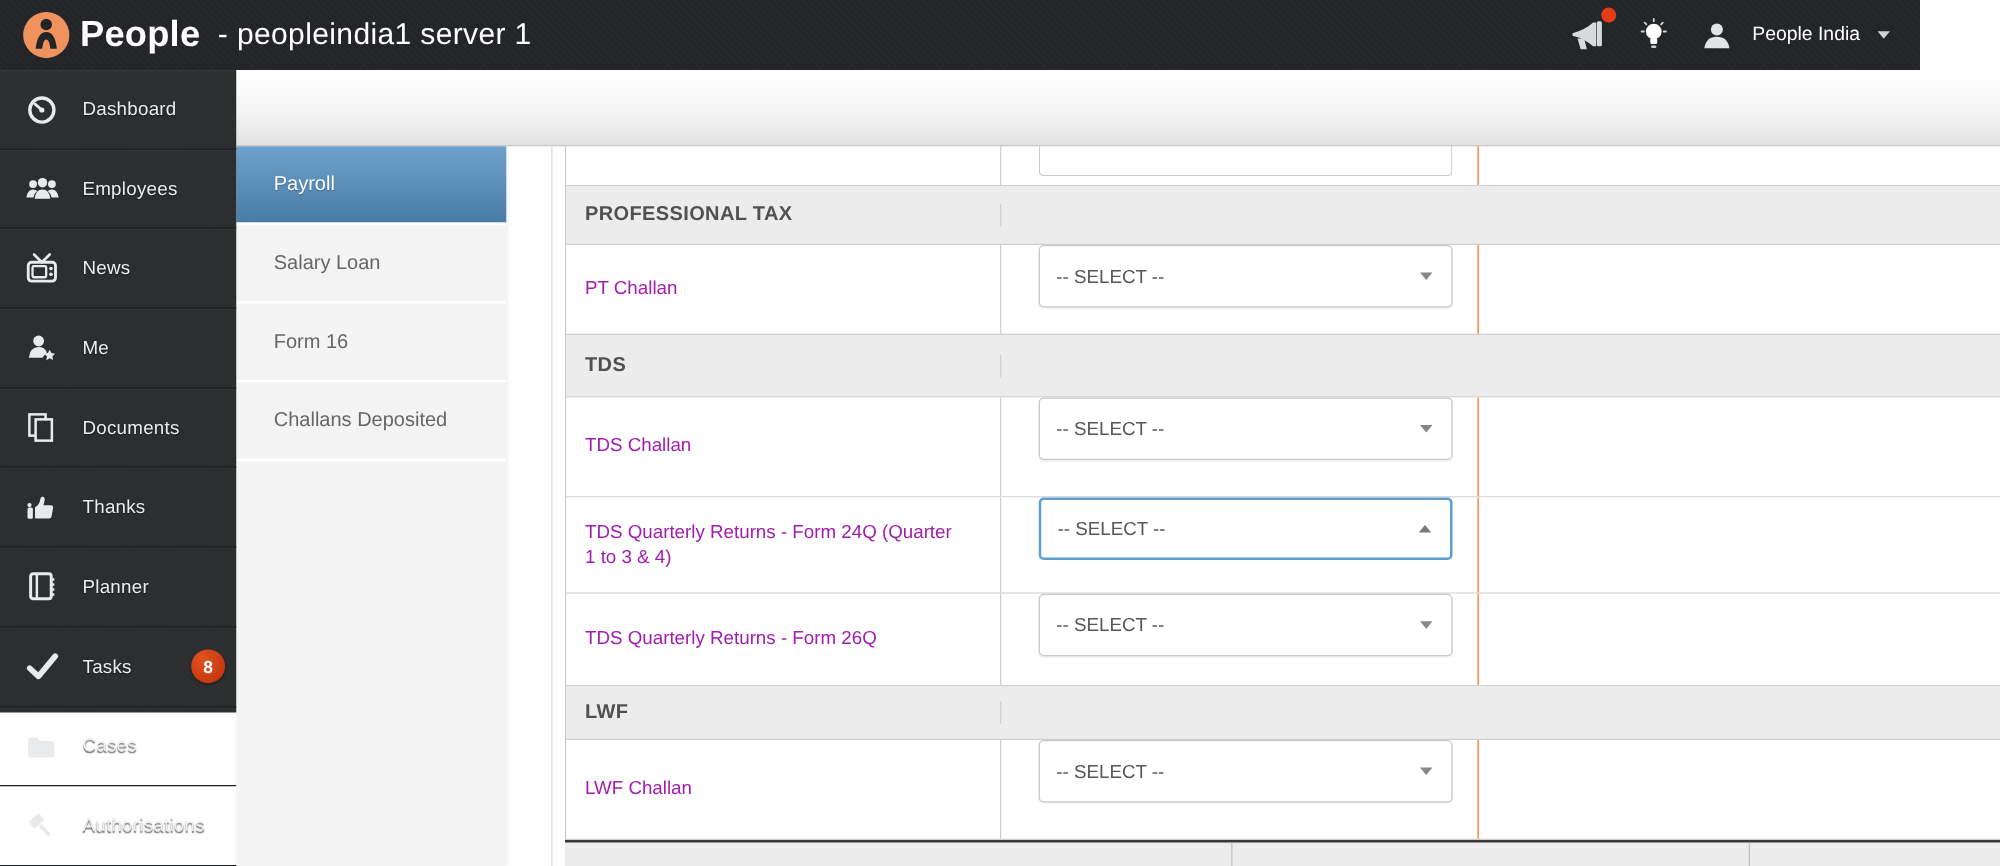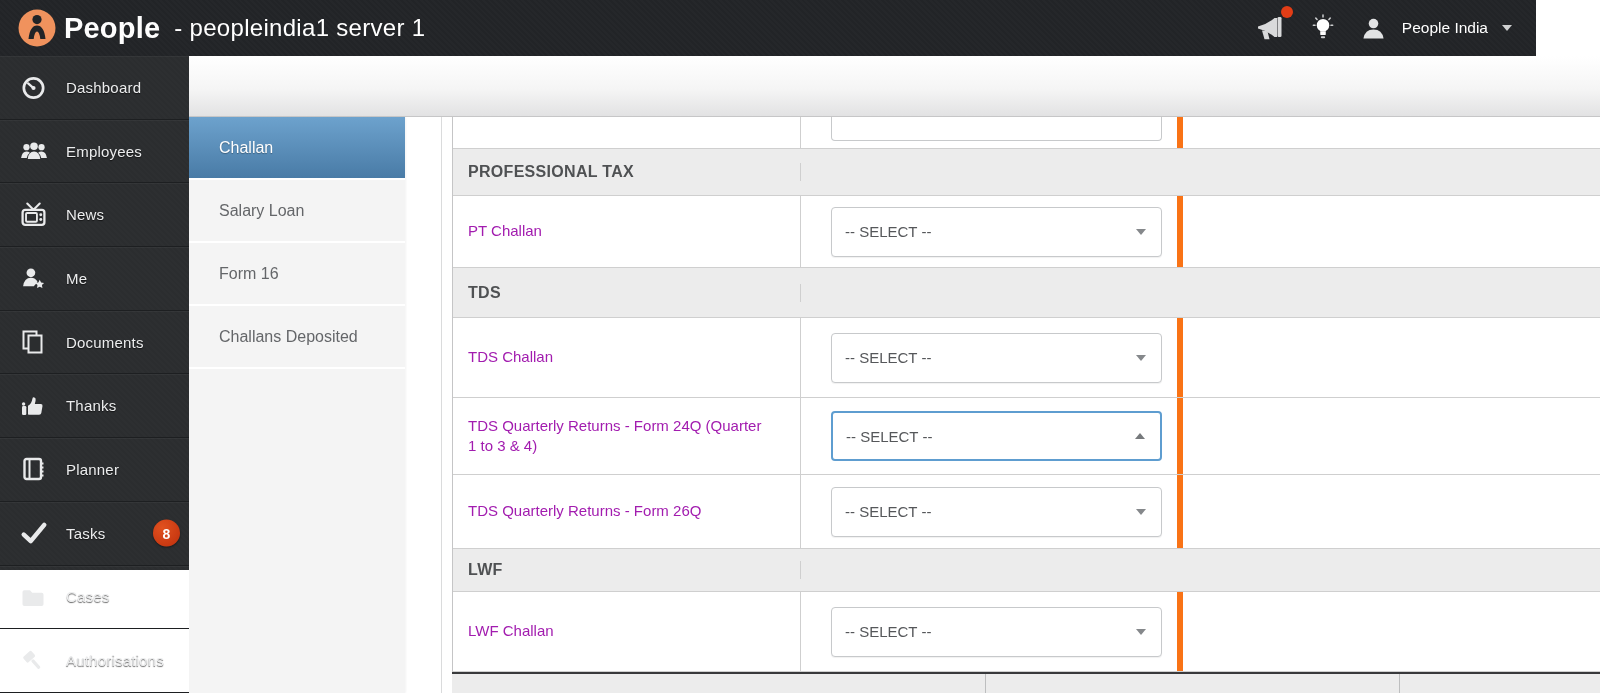--- a/index.html
+++ b/index.html
@@ -55,21 +55,21 @@
     border-bottom:1px solid #c6c6c7; z-index:15; }
 
   .scroll-line { position:absolute; left:441px; top:117px; width:1px; height:576px; background:#dadbdc; z-index:5; }
 
   
   .main-table { position:absolute; left:452px; top:117px; width:1148px; border-left:1px solid #c5c5c6; z-index:6; }
   .t-row { display:flex; border-bottom:1px solid #cfcfcf; background:#fff; }
   .t-row.head { background:#ececec; align-items:center; }
   .col-label { width:348px; border-right:1px solid #cfcfcf; display:flex; align-items:center;
     padding:0 14px 0 15px; }
-  .col-select { width:382px; border-right:6px solid #f97316; display:flex; align-items:center; }
+  .col-select { width:382px; border-right:1px solid #f97316; display:flex; }
   .col-rest { flex:1; }
   .head-title { font-size:16px; font-weight:700; color:#4f5153; letter-spacing:0.3px; }
   .field-label { font-size:15px; color:#a21caf; line-height:1.35; }
 
   .select-box { margin-left:30px; width:331px; height:50px; background:#fff;
     border:1px solid #c7c9cb; border-radius:4px; position:relative;
     display:flex; align-items:center; box-shadow:0 1px 1px rgba(0,0,0,0.06); cursor:pointer; }
   .select-box .sel-text { margin-left:13px; font-size:15px; color:#55575a; }
   .sel-caret { position:absolute; right:15px; top:50%; transform:translateY(-50%);
     width:0; height:0; border-left:5px solid transparent; border-right:5px solid transparent;
@@ -245,21 +245,21 @@
           </g>
         </svg>
       </span>
       <span class="side-label">Authorisations</span>
     </div>
   </div>
 
   <div class="content-strip"></div>
 
   <div class="submenu-panel">
-    <div class="sub-item active">Challan</div>
+    <div class="sub-item active">Payroll</div>
     <div class="sub-item">Salary Loan</div>
     <div class="sub-item">Form 16</div>
     <div class="sub-item">Challans Deposited</div>
   </div>
 
   <div class="scroll-line"></div>
 
   <div class="main-table">
 
     <div class="t-row" style="height:32px">

